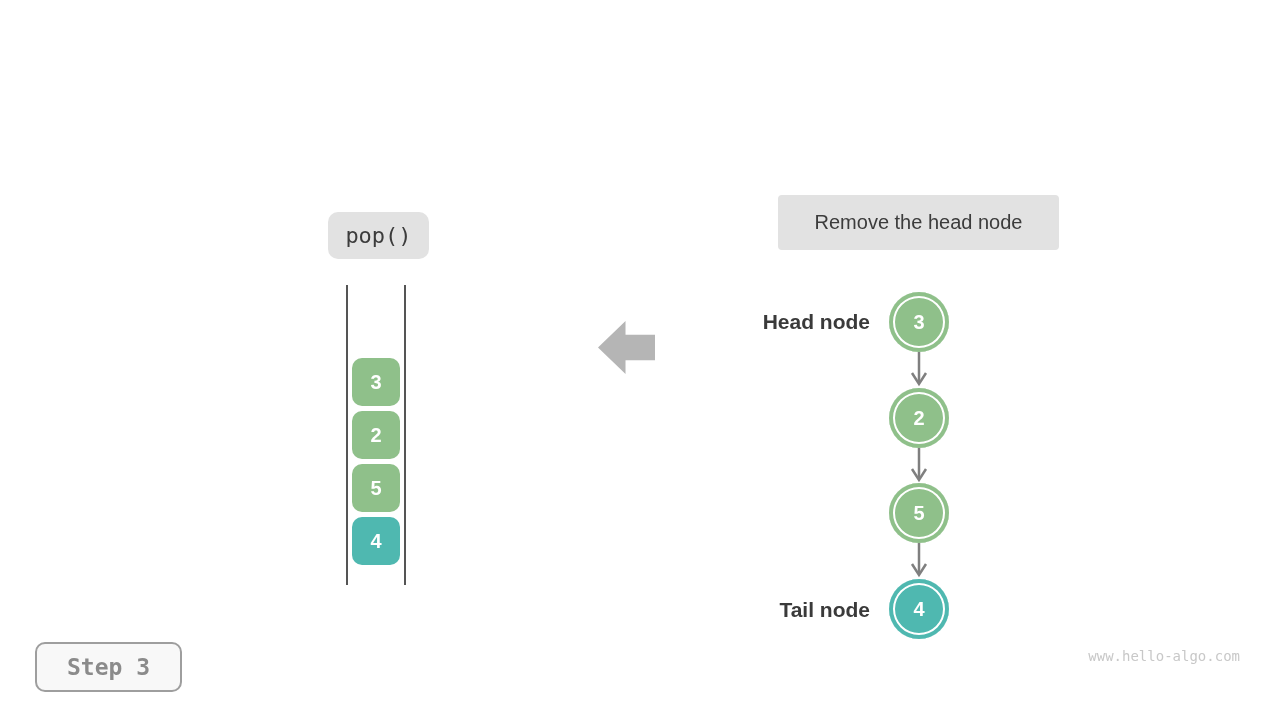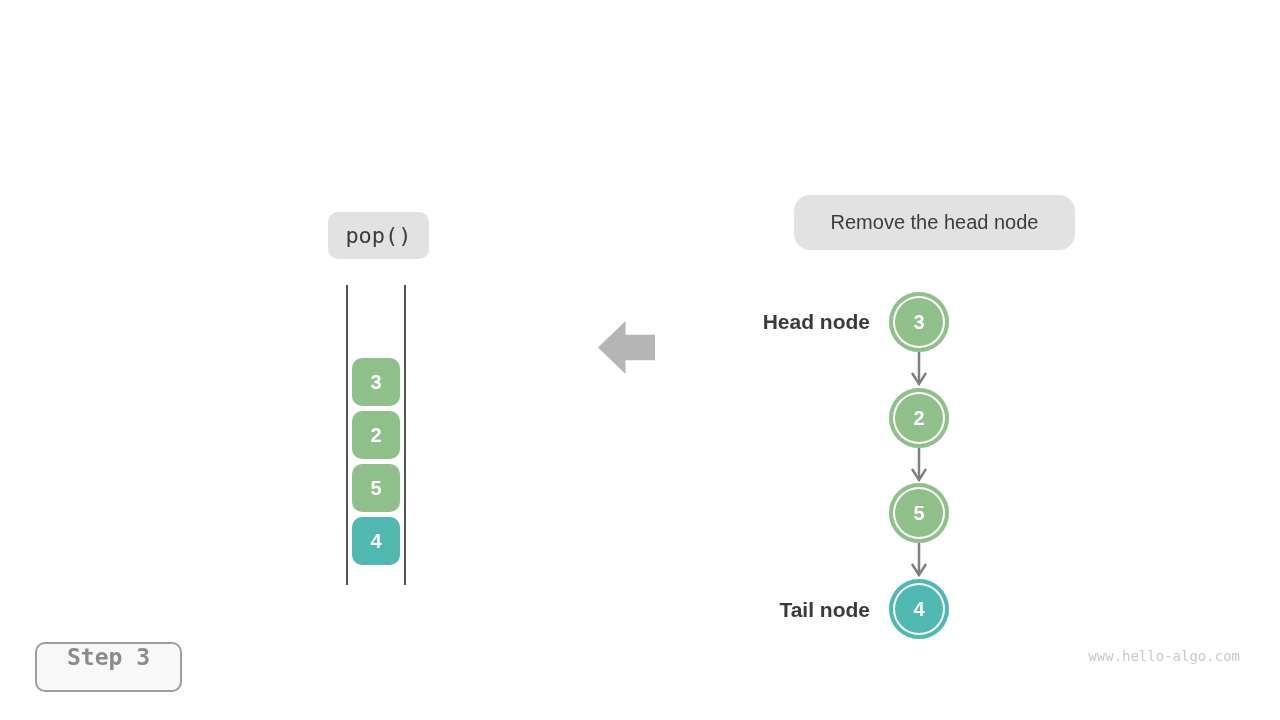--- a/index.html
+++ b/index.html
@@ -12,23 +12,22 @@
   
   .badge {
     position:absolute; background:#e2e2e2; color:#3c3c3c;
     display:flex; align-items:center; justify-content:center;
   }
   .badge.pop {
     left:328px; top:212px; width:101px; height:47px; border-radius:10px;
     font-family:"DejaVu Sans Mono","Liberation Mono",monospace; font-size:22px;align-items:center;
   }
   .badge.remove {
-    left:778px; top:195px; width:281px; height:55px; border-radius:16px;
+    left:778px; top:195px; width:281px; height:55px; border-radius:4px;
     font-size:20px;
-    margin-left:16px;
   }
 
   
   .queue-channel {
     position:absolute; left:346px; top:285px; width:60px; height:300px;
     border-left:2px solid #555; border-right:2px solid #555;
     box-sizing:border-box;
   }
   .queue-item {
     position:absolute; left:352px; width:48px; height:48px;
@@ -65,21 +64,21 @@
     color:#3a3a3a; font-size:21px; font-weight:bold;
   }
   .head-label { top:310px; }
   .tail-label { top:598px; }
 
   
   .step-box {
     position:absolute; left:35px; top:642px; width:147px; height:50px;
     background:#f8f8f8; border:2px solid #9e9e9e; border-radius:10px;
     box-sizing:border-box;
-    display:flex; align-items:flex-start; justify-content:center;
+    display:flex; align-items:center; justify-content:center;
     font-family:"DejaVu Sans Mono","Liberation Mono",monospace;
     font-size:23px; font-weight:bold; color:#8b8b8b;
   }
 
   
   .watermark {
     position:absolute; right:40px; top:648px;
     font-family:"DejaVu Sans Mono","Liberation Mono",monospace;
     font-size:14px; color:#c8c8c8;
   }

